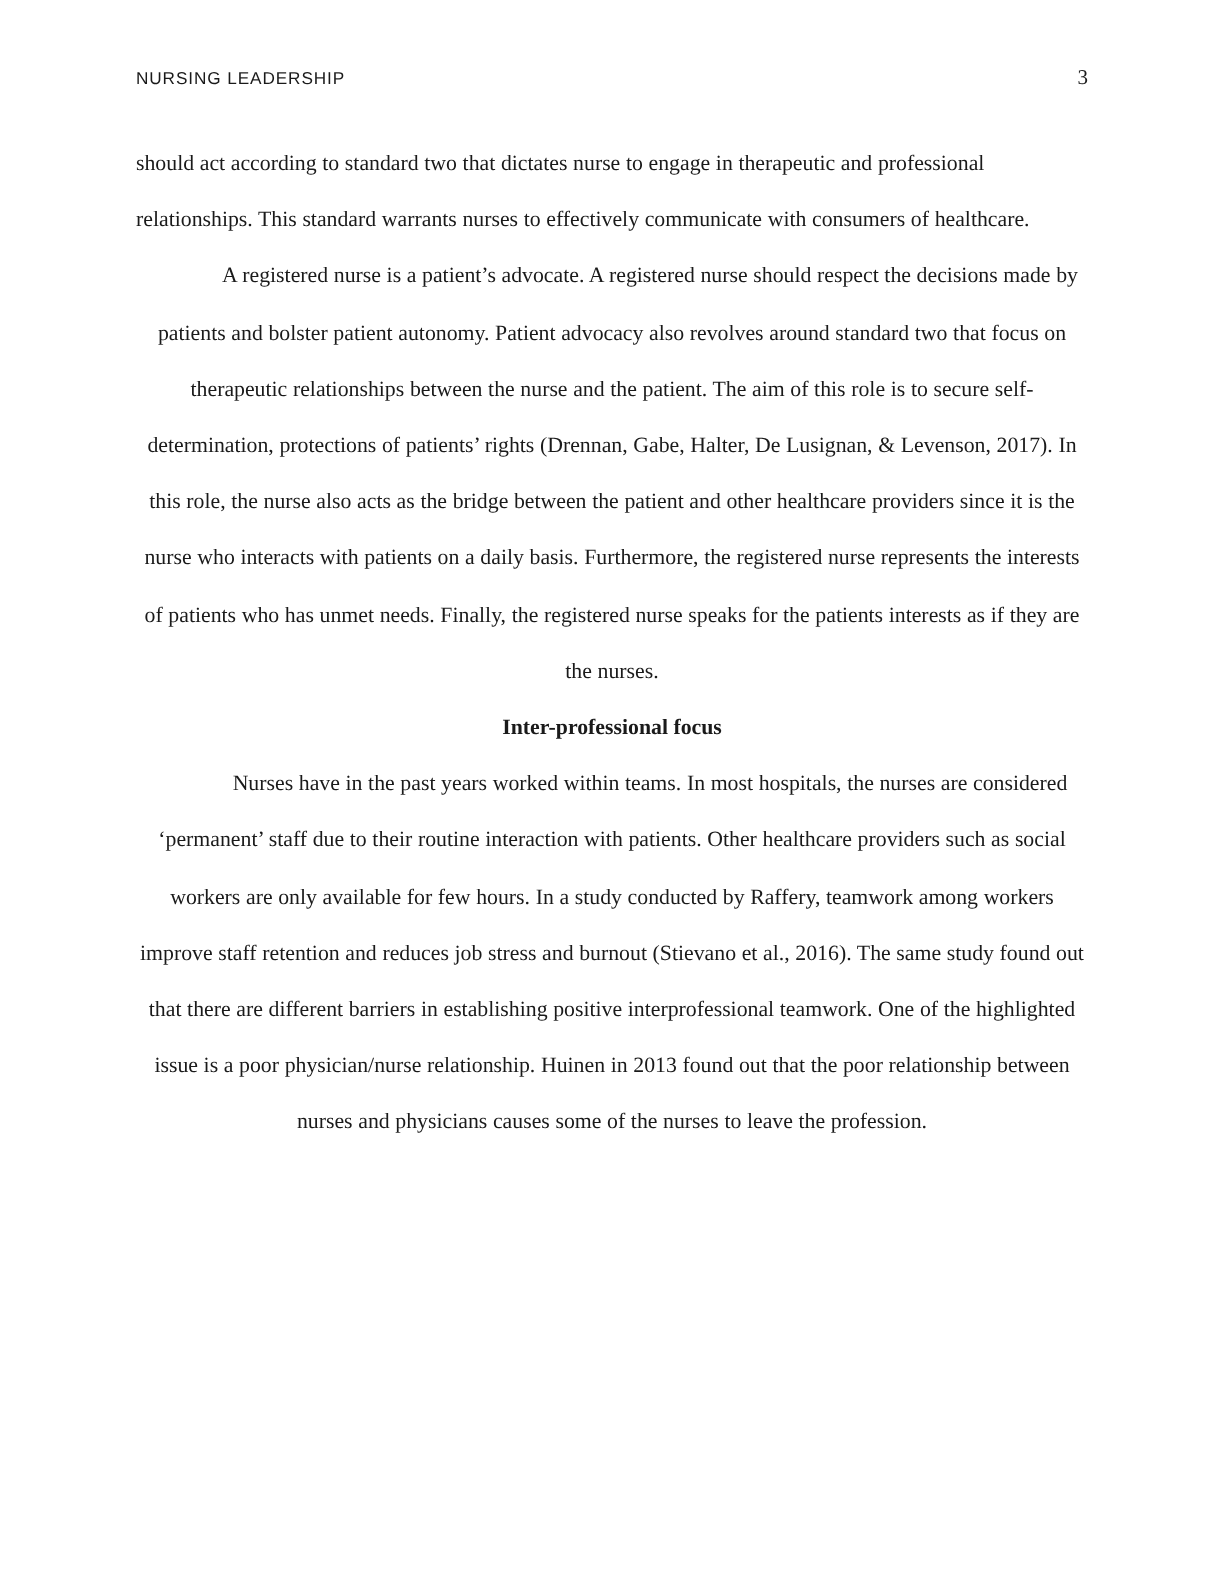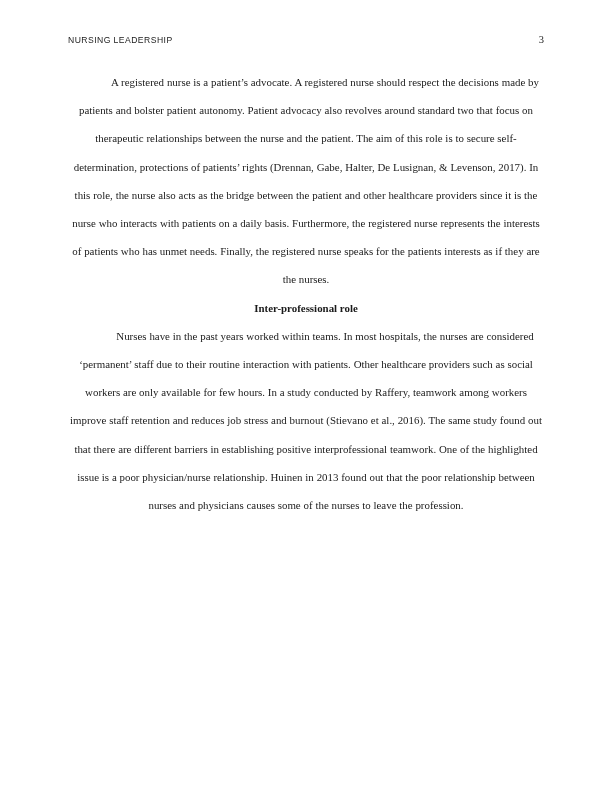--- a/index.html
+++ b/index.html
@@ -74,21 +74,22 @@
 
 <div class="page">
 
   <div class="header-row">
     <span class="running-head">NURSING LEADERSHIP</span>
     <span class="page-number">3</span>
   </div>
 
   <div class="content">
 
+    <p class="body-par">should act according to standard two that dictates nurse to engage in therapeutic and professional relationships. This standard warrants nurses to effectively communicate with consumers of healthcare.</p>
 
     <p class="body-par indent">A registered nurse is a patient’s advocate. A registered nurse should respect the decisions made by patients and bolster patient autonomy. Patient advocacy also revolves around standard two that focus on therapeutic relationships between the nurse and the patient. The aim of this role is to secure self-determination, protections of patients’ rights (Drennan, Gabe, Halter, De Lusignan, &amp; Levenson, 2017). In this role, the nurse also acts as the bridge between the patient and other healthcare providers since it is the nurse who interacts with patients on a daily basis. Furthermore, the registered nurse represents the interests of patients who has unmet needs. Finally, the registered nurse speaks for the patients interests as if they are the nurses.</p>
 
-    <h2 class="section-heading">Inter-professional role</h2>
+    <h2 class="section-heading">Inter-professional focus</h2>
 
     <p class="body-par indent">Nurses have in the past years worked within teams. In most hospitals, the nurses are considered ‘permanent’ staff due to their routine interaction with patients. Other healthcare providers such as social workers are only available for few hours. In a study conducted by Raffery, teamwork among workers improve staff retention and reduces job stress and burnout (Stievano et al., 2016). The same study found out that there are different barriers in establishing positive interprofessional teamwork. One of the highlighted issue is a poor physician/nurse relationship. Huinen in 2013 found out that the poor relationship between nurses and physicians causes some of the nurses to leave the profession.</p>
 
   </div>
 </div>
 
 </body></html>

